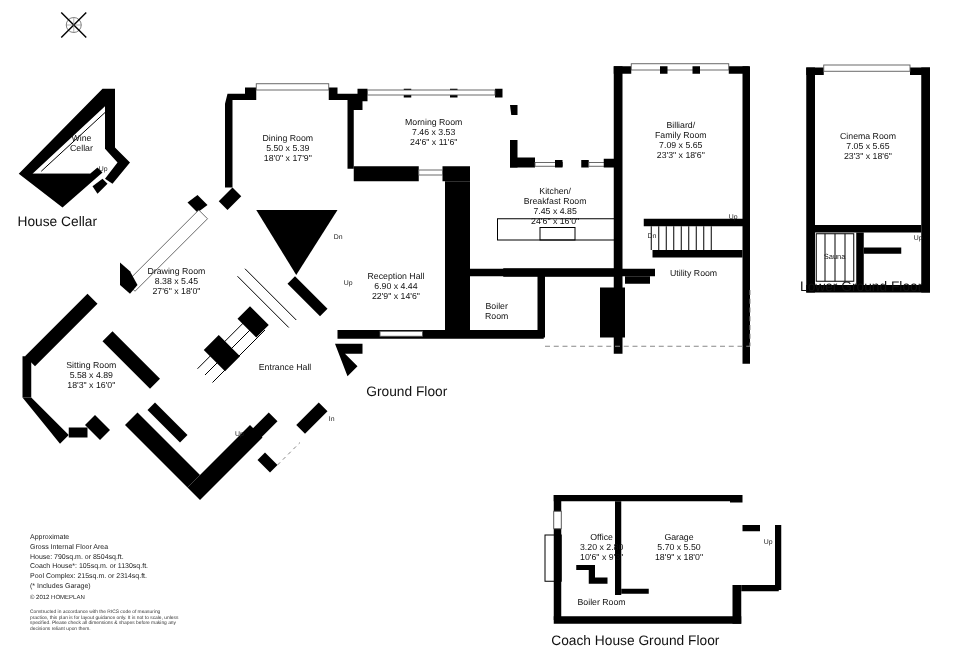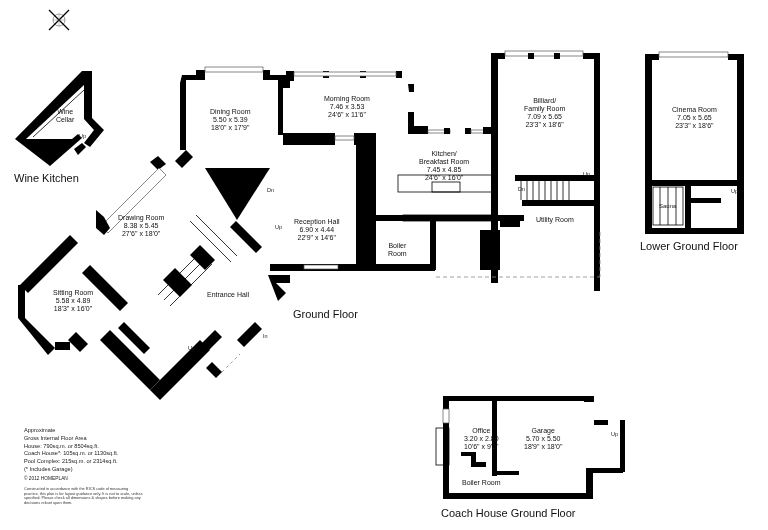--- a/index.html
+++ b/index.html
@@ -161,23 +161,23 @@
     <rect class="wall" x="584" y="396" width="10" height="6"></rect>
     <rect class="wall" x="594" y="420" width="14" height="5"></rect>
     <rect class="wall" x="492" y="401" width="5" height="75"></rect>
     <rect class="wall" x="497" y="471" width="22" height="4"></rect>
     <rect class="win" x="443" y="409" width="6" height="14"></rect>
     <rect class="thin" x="436" y="428" width="13" height="37"></rect>
     <polygon class="wall" points="461,452 476,452 476,462 486,462 486,467 471,467 471,456 461,456"></polygon>
   </g>
 </svg>
 
-<div class="floor-label" style="left:14px; top:172px;">Wine Kitchen</div>
+<div class="floor-label" style="left:14px; top:172px;">House Cellar</div>
 <div class="floor-label" style="left:293px; top:284px;margin-top:24px;">Ground Floor</div>
-<div class="floor-label" style="left:640px; top:240px;">Lower Ground Floor</div>
+<div class="floor-label" style="left:640px; top:224px;">Lower Ground Floor</div>
 <div class="floor-label" style="left:441px; top:507px;">Coach House Ground Floor</div>
 
 <div class="room-label" style="left:56px; top:108px;">
   <div>Wine</div>
   <div>Cellar</div>
 </div>
 
 <div class="room-label" style="left:210px; top:108px;">
   <div>Dining Room</div>
   <div>5.50 x 5.39</div>

